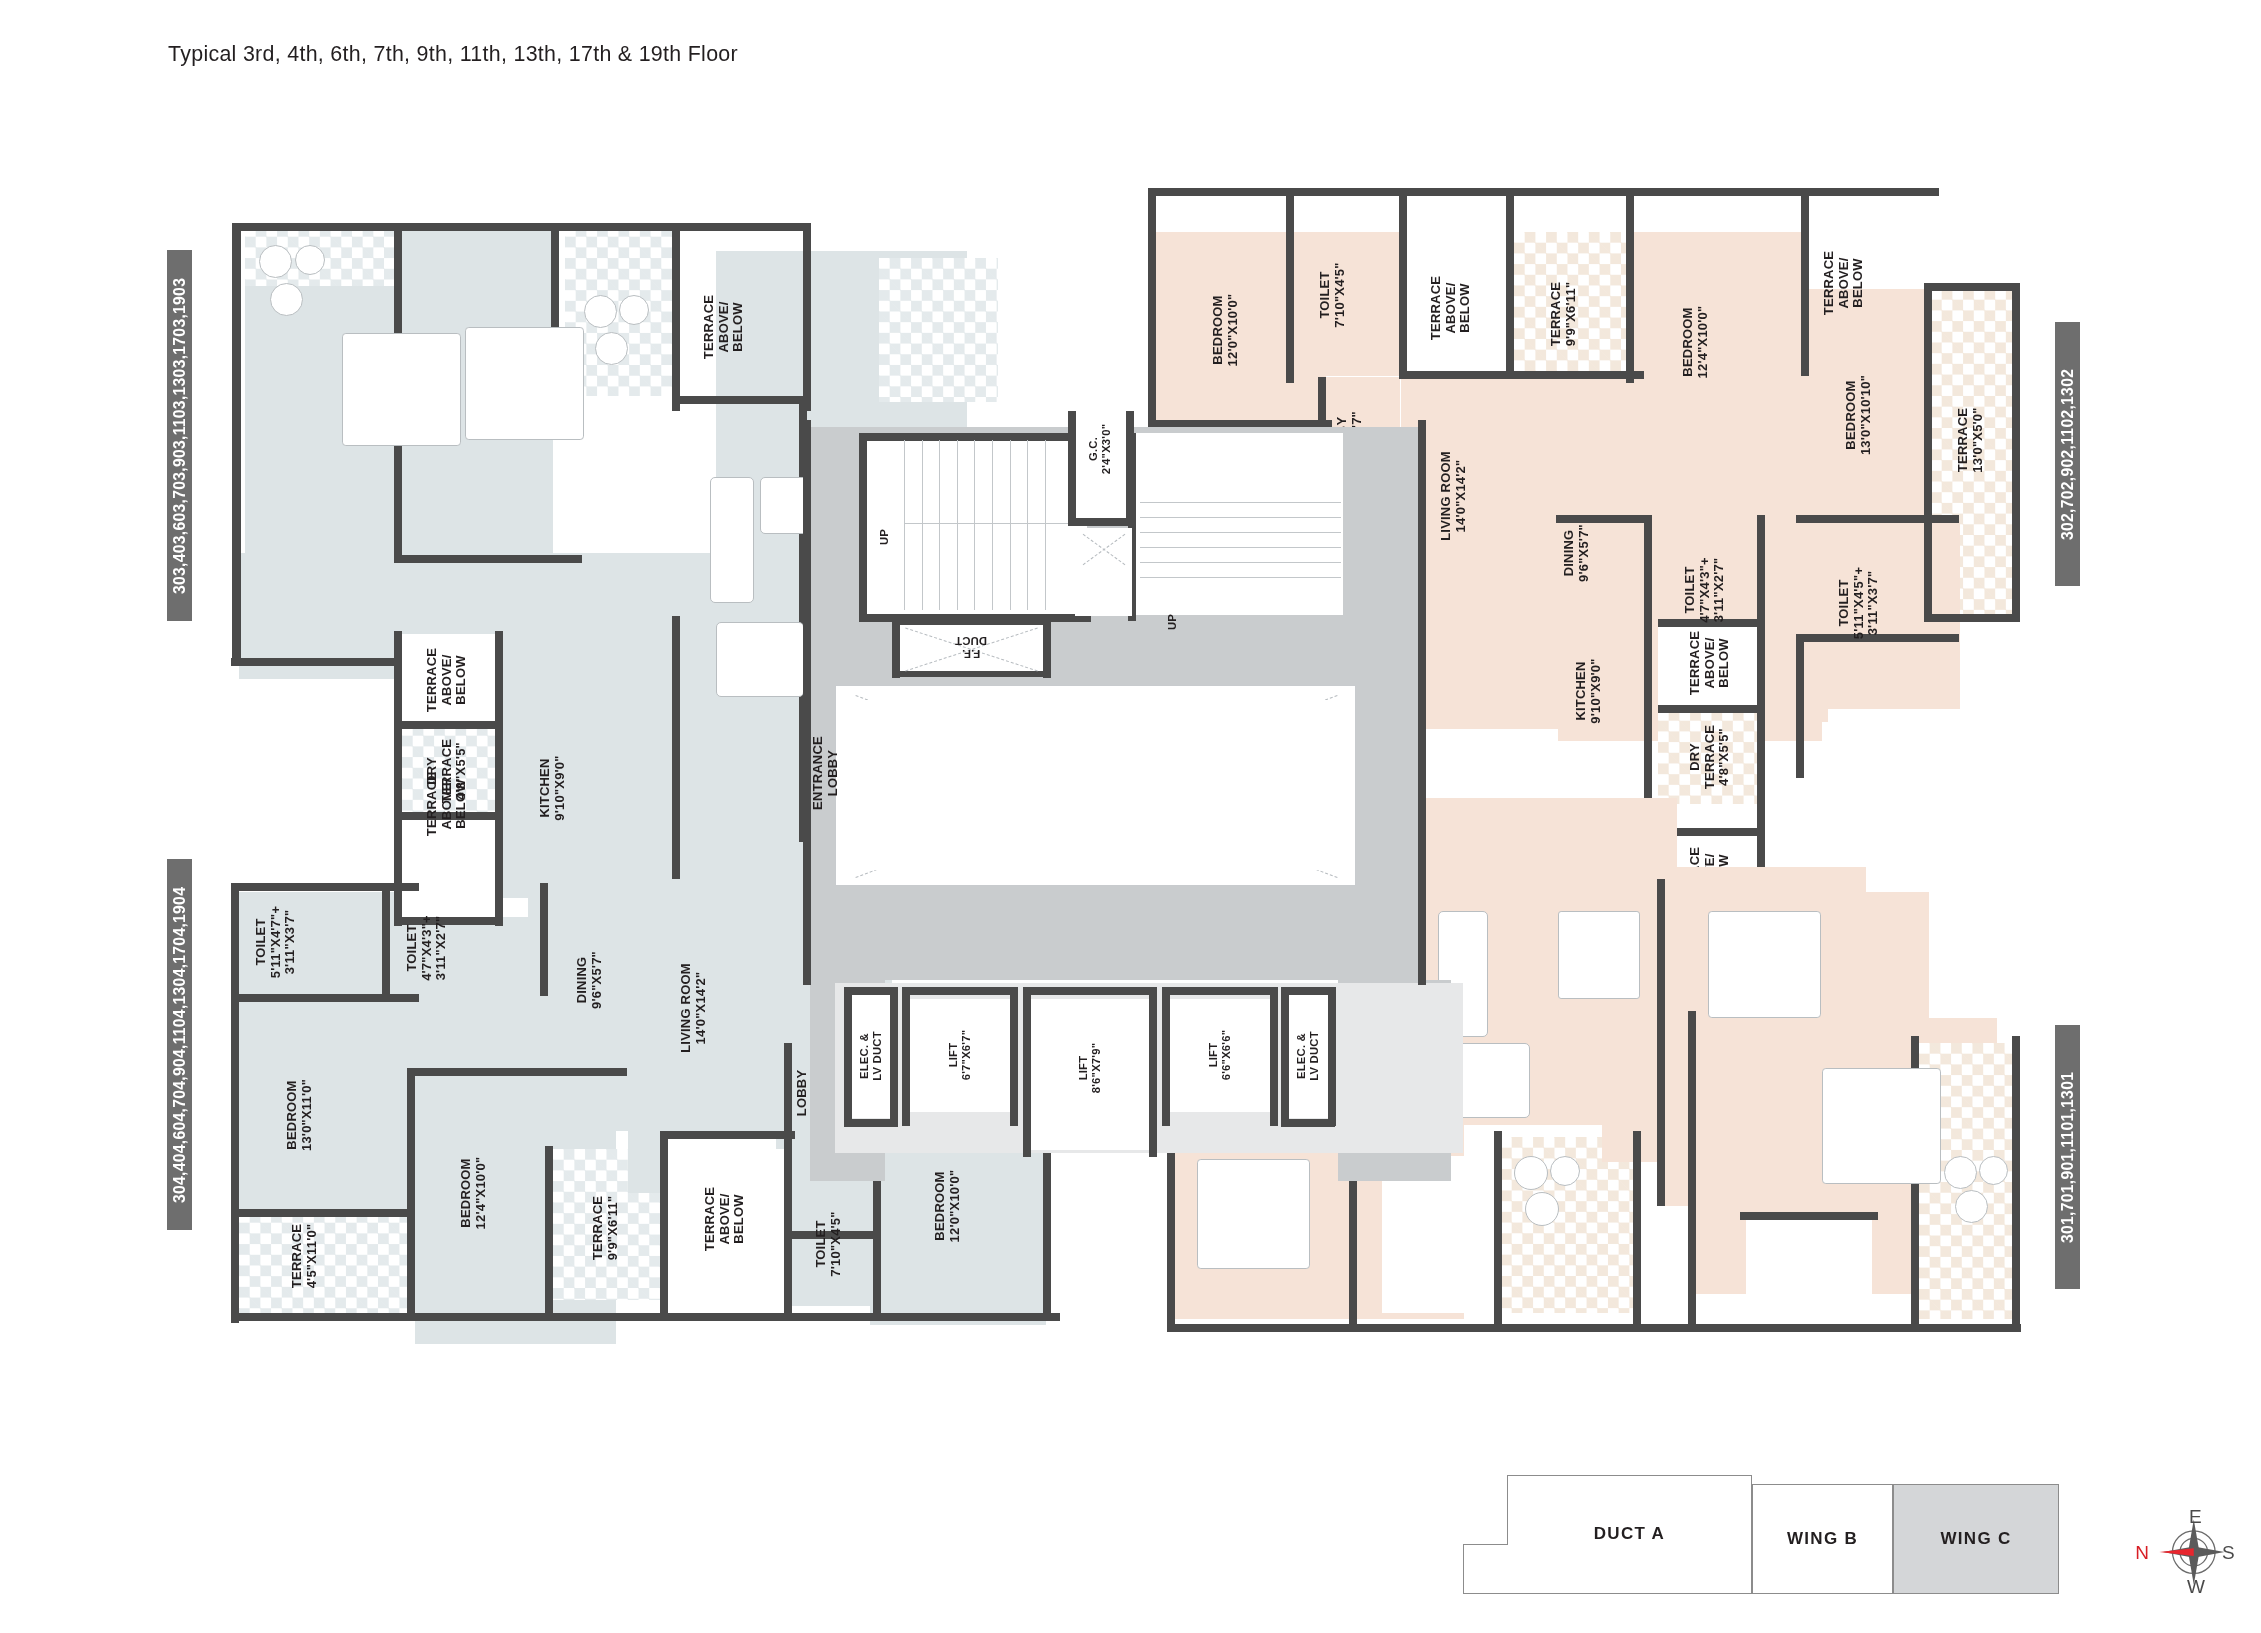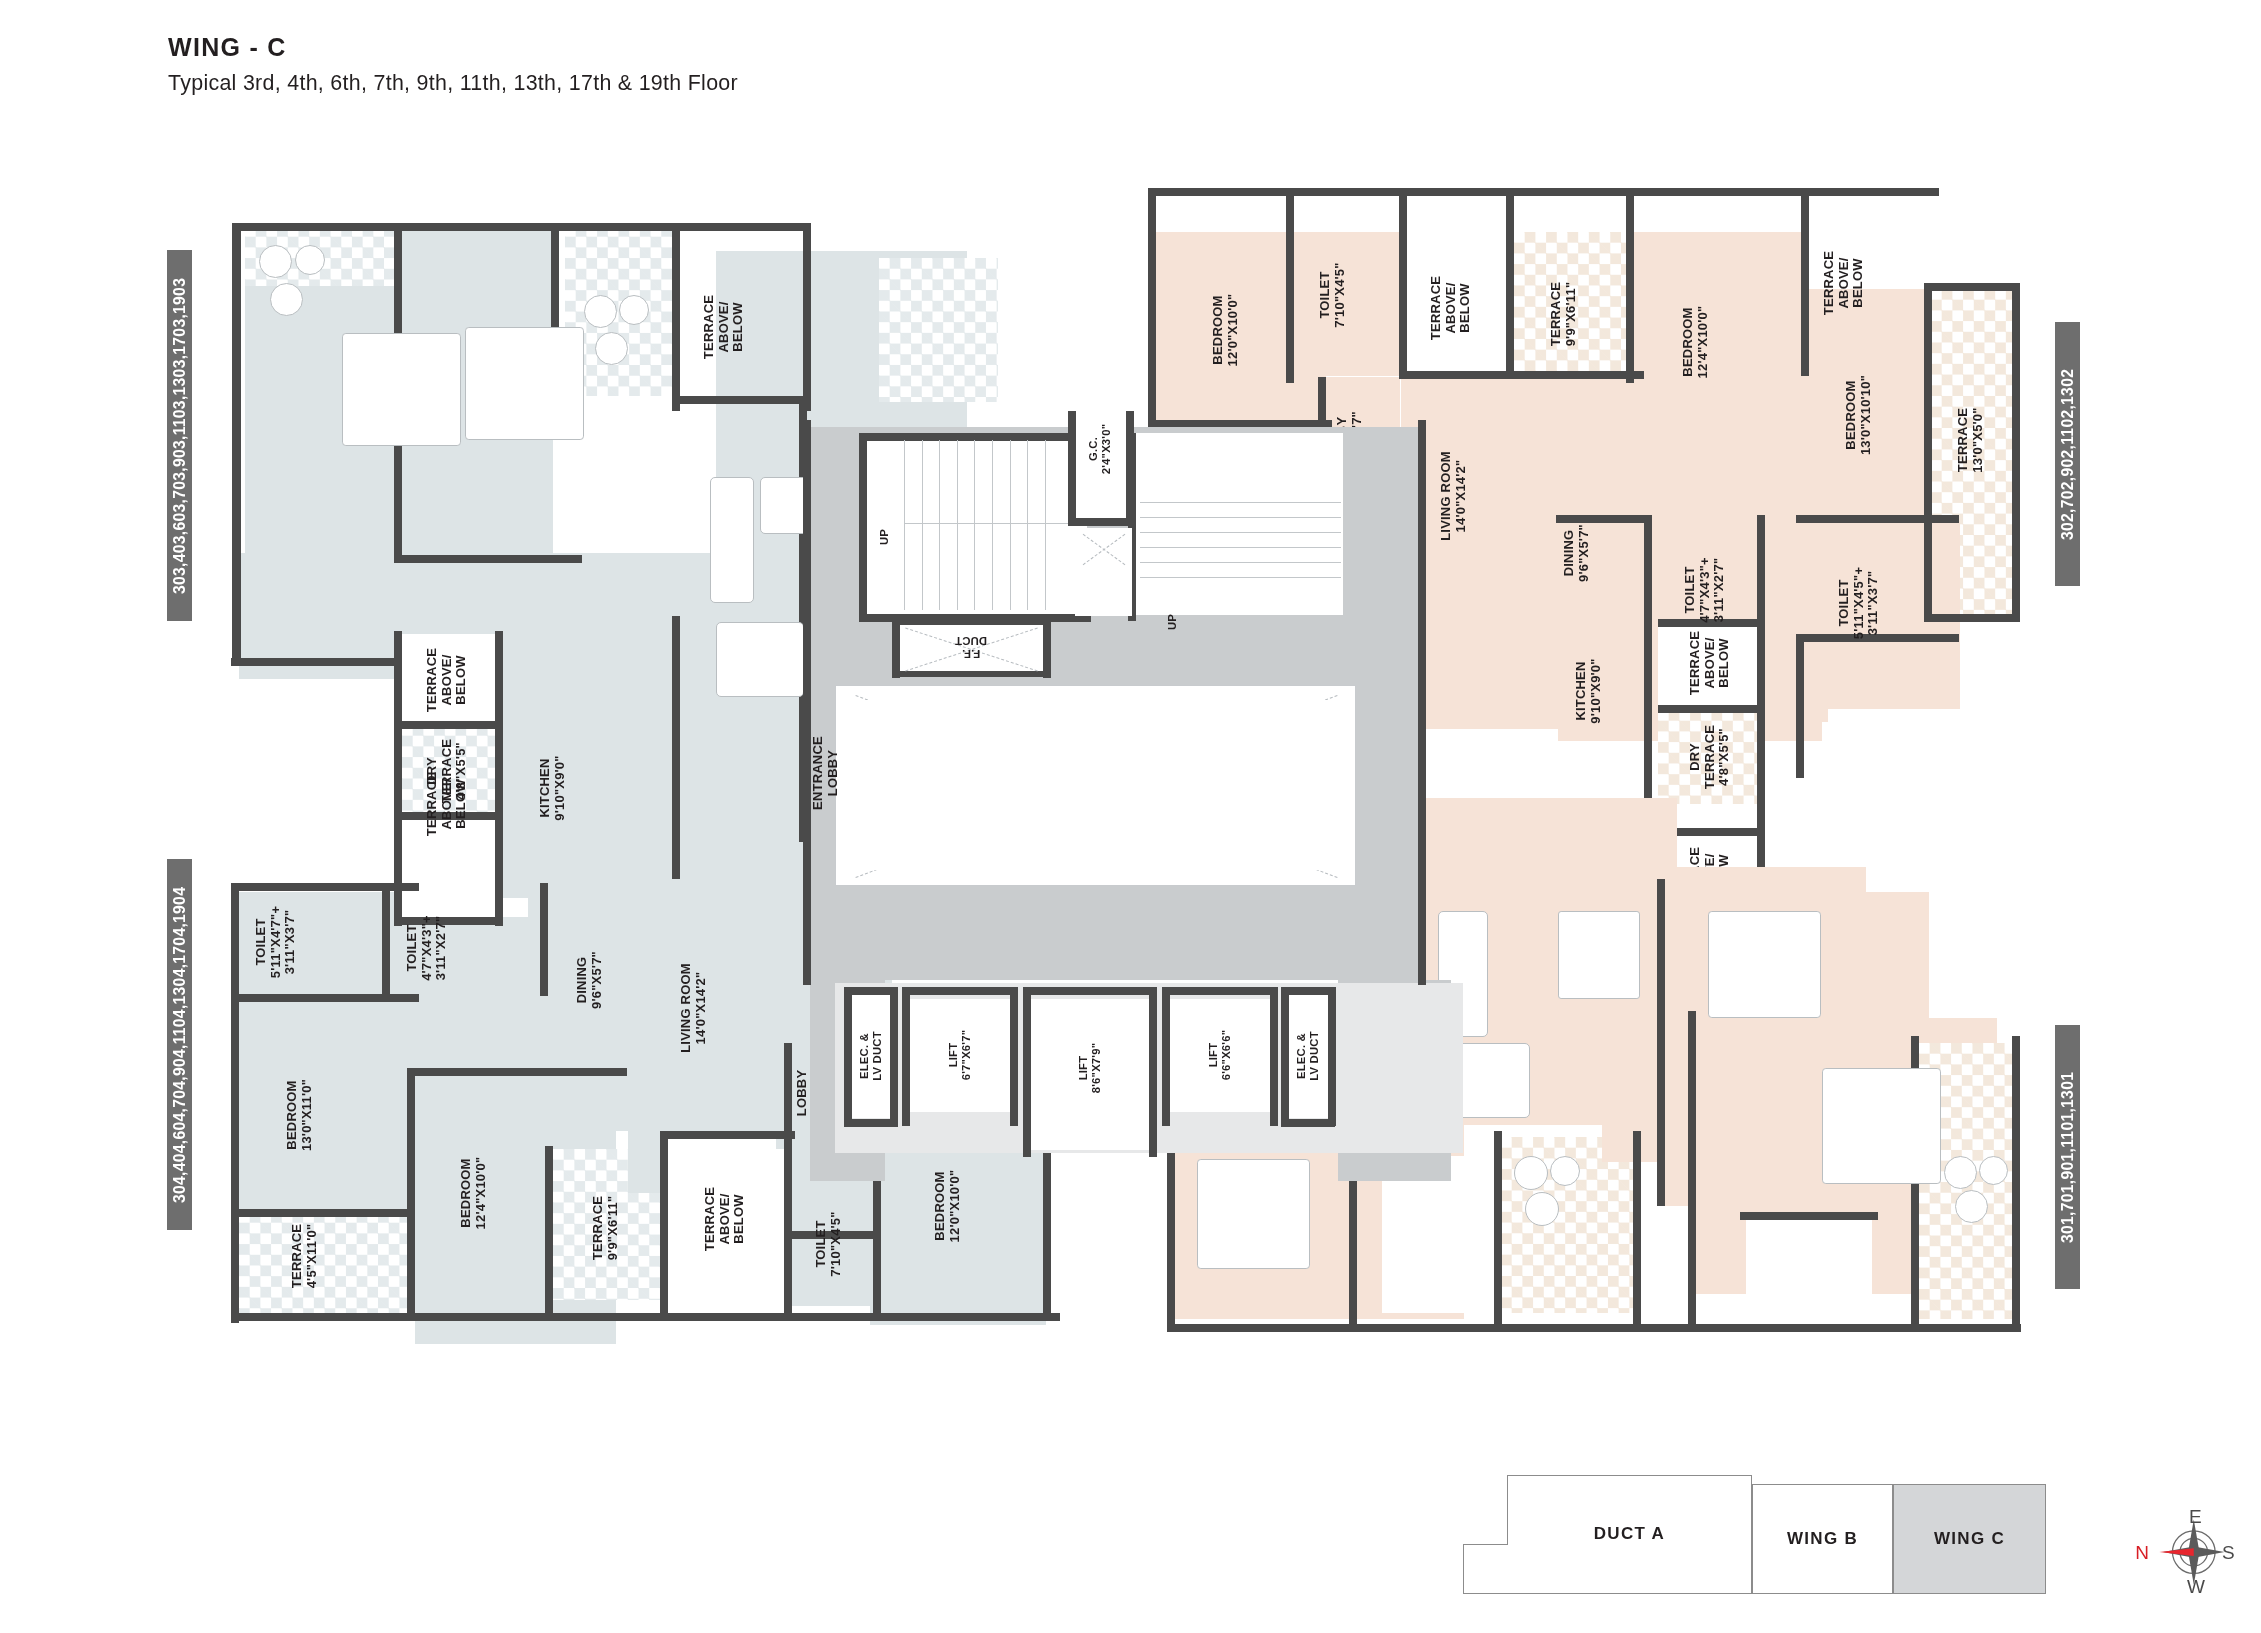--- a/index.html
+++ b/index.html
@@ -106,21 +106,20 @@
 
   
   #compass { position:absolute; left:2129px; top:1507px; width:107px; height:94px; }
   .cmp-letter { position:absolute; font-size:19px; font-weight:400; color:#4a4a4a; }
   .cmp-n { color:#d81f26; }
 </style>
 </head>
 <body>
 
 <div id="title-block">
-  <div id="wing-title">WING - C</div>
   <div id="floor-subtitle">Typical 3rd, 4th, 6th, 7th, 9th, 11th, 13th, 17th &amp; 19th Floor</div>
 </div>
 
 <div id="watermark">Housley.com</div>
 
 <div id="plan">
 
   <div class="room fill-blue" style="left:245px;top:226px;width:157px;height:327px;"></div>
   <div class="room tile-blue" style="left:245px;top:226px;width:157px;height:60px;"></div>
   <div class="room fill-blue" style="left:402px;top:226px;width:151px;height:327px;"></div>
@@ -471,21 +470,21 @@
 
 <div class="unit-tab" style="left:167px;top:250px;width:25px;height:371px;">303,403,603,703,903,1103,1303,1703,1903</div>
 <div class="unit-tab" style="left:167px;top:859px;width:25px;height:371px;">304,404,604,704,904,1104,1304,1704,1904</div>
 <div class="unit-tab" style="left:2055px;top:322px;width:25px;height:264px;">302,702,902,1102,1302</div>
 <div class="unit-tab" style="left:2055px;top:1025px;width:25px;height:264px;">301,701,901,1101,1301</div>
 
 <div id="keyplan">
   <div class="kp-cell kp-white" style="left:0px;top:12.6px;width:245px;height:119px;">DUCT A</div>
   <div class="kp-cell kp-white" style="left:-44px;top:82px;width:45px;height:50px;border-right:none;"></div>
   <div class="kp-cell kp-white" style="left:245px;top:22px;width:141px;height:110px;">WING B</div>
-  <div class="kp-cell kp-grey" style="left:386px;top:22px;width:153px;height:110px;">WING C</div>
+  <div class="kp-cell kp-grey" style="left:386px;top:22px;width:166px;height:110px;">WING C</div>
 </div>
 
 <div id="compass">
   <svg width="107" height="94" viewBox="0 0 170 150">
     <circle cx="103" cy="72" r="34" fill="none" stroke="#6b6b6b" stroke-width="2"></circle>
     <circle cx="103" cy="72" r="22" fill="none" stroke="#6b6b6b" stroke-width="2"></circle>
     <polygon points="103,20 112,72 103,124 94,72" fill="#5b5b5b"></polygon>
     <polygon points="152,72 103,81 54,72 103,63" fill="#5b5b5b"></polygon>
     <polygon points="48,72 103,78 103,66" fill="#e8262e"></polygon>
   </svg>

